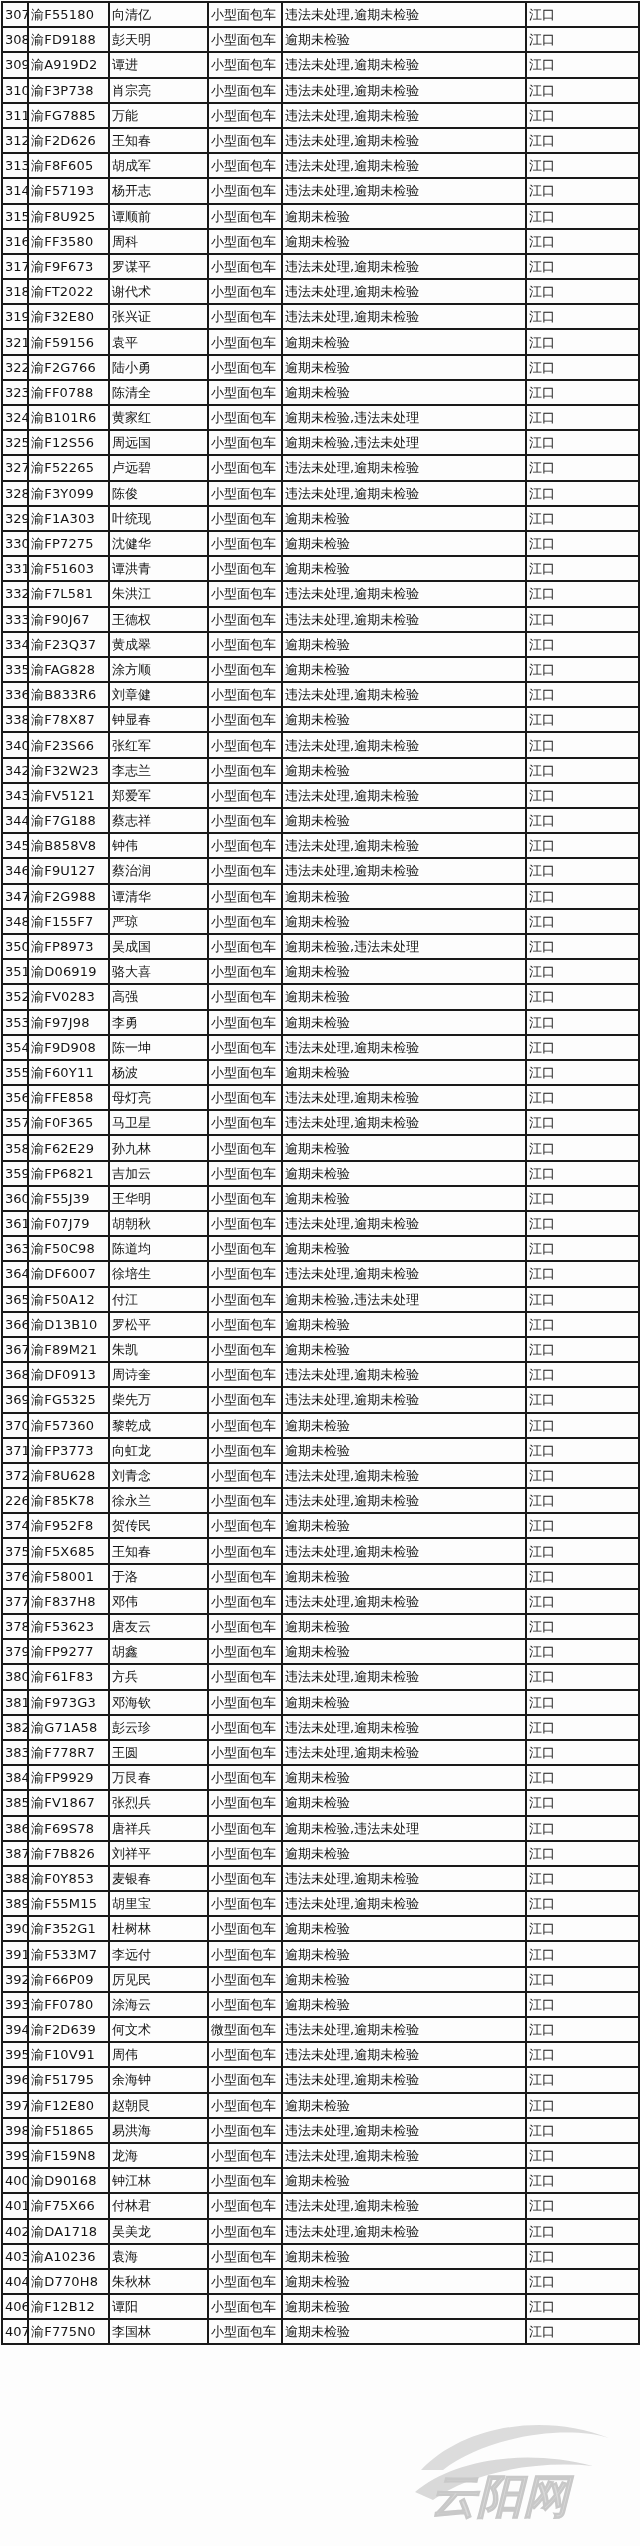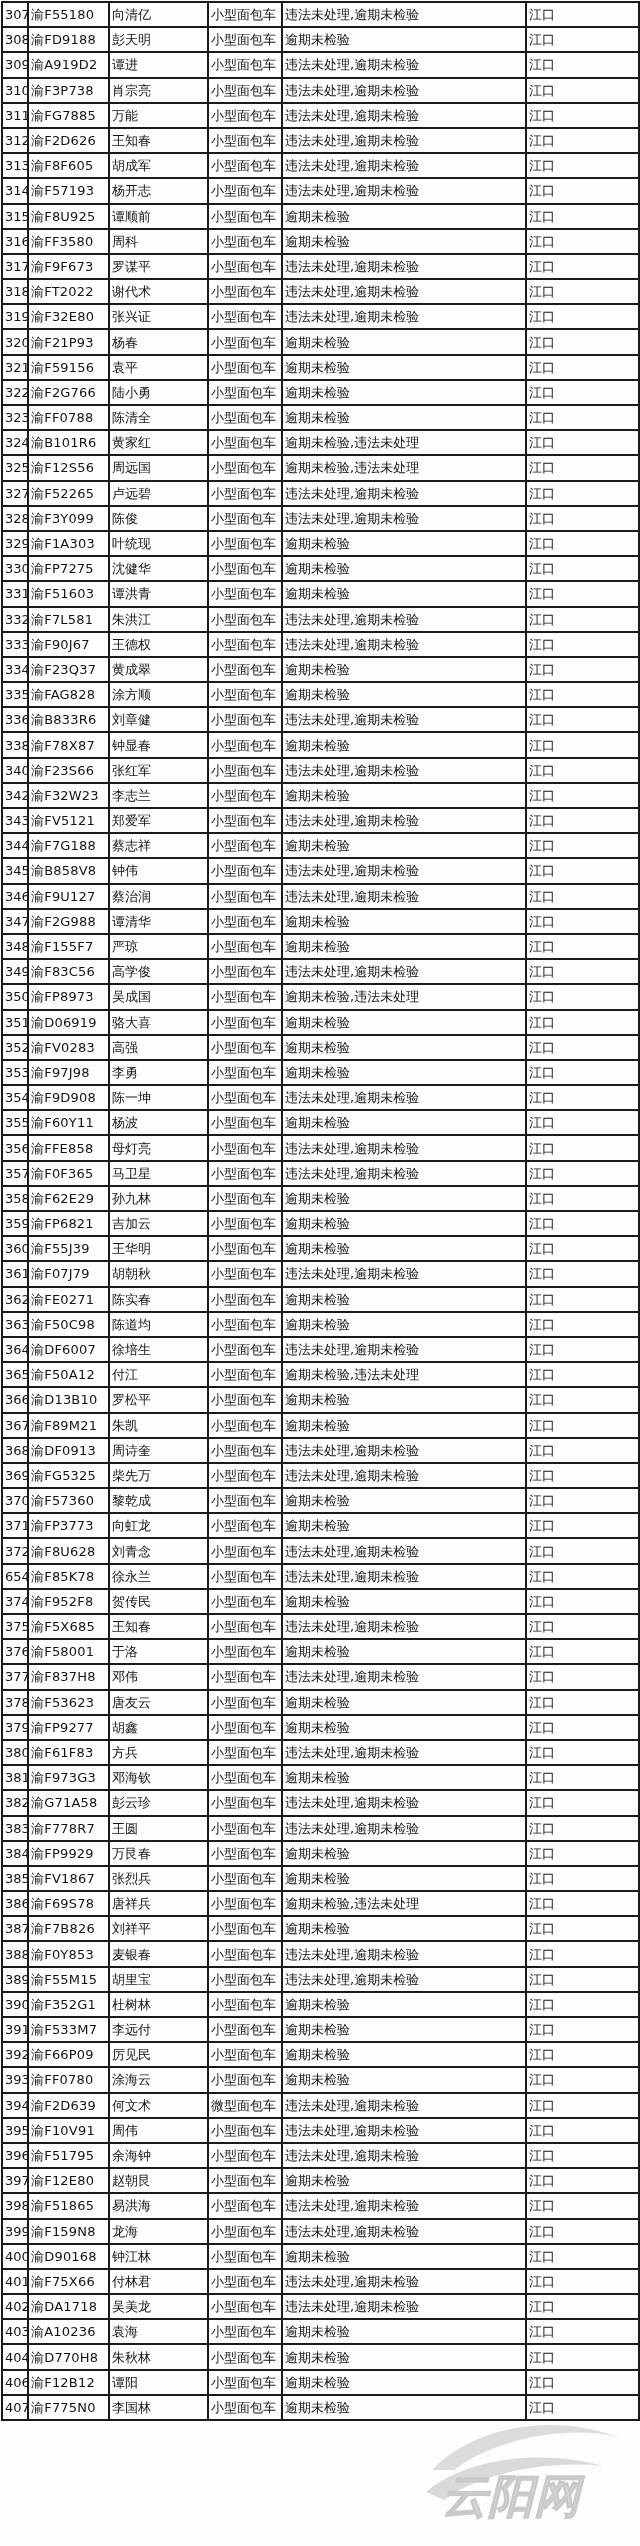--- a/index.html
+++ b/index.html
@@ -28,21 +28,21 @@
     line-height:23px;
   }
   td.c-num{ text-align:center; font-size:12px; padding:0 1px;}
   td.c-plate{ padding-left:3px; font-size:12.5px; letter-spacing:.2px;}
   td.c-owner{ padding-left:5px; }
   td.c-type{ padding-left:4px; }
   td.c-status{ padding-left:4px; }
   td.c-area{ padding-left:8px; }
   .watermark{
     position:absolute;
-    left:424px;top:2408px;
+    left:413px;top:2408px;
     width:215px;height:130px;
     opacity:.55;
     pointer-events:none;
   }
 </style>
 </head>
 <body>
 
 <table class="vtable">
   <colgroup>
@@ -152,28 +152,20 @@
       </tr>
       <tr>
         <td class="c-num">319</td>
         <td class="c-plate">渝F32E80</td>
         <td class="c-owner">张兴证</td>
         <td class="c-type">小型面包车</td>
         <td class="c-status">违法未处理,逾期未检验</td>
         <td class="c-area">江口</td>
       </tr>
       <tr>
-        <td class="c-num">320</td>
-        <td class="c-plate">渝F21P93</td>
-        <td class="c-owner">杨春</td>
-        <td class="c-type">小型面包车</td>
-        <td class="c-status">逾期未检验</td>
-        <td class="c-area">江口</td>
-      </tr>
-      <tr>
         <td class="c-num">321</td>
         <td class="c-plate">渝F59156</td>
         <td class="c-owner">袁平</td>
         <td class="c-type">小型面包车</td>
         <td class="c-status">逾期未检验</td>
         <td class="c-area">江口</td>
       </tr>
       <tr>
         <td class="c-num">322</td>
         <td class="c-plate">渝F2G766</td>
@@ -352,28 +344,20 @@
       </tr>
       <tr>
         <td class="c-num">348</td>
         <td class="c-plate">渝F155F7</td>
         <td class="c-owner">严琼</td>
         <td class="c-type">小型面包车</td>
         <td class="c-status">逾期未检验</td>
         <td class="c-area">江口</td>
       </tr>
       <tr>
-        <td class="c-num">349</td>
-        <td class="c-plate">渝F83C56</td>
-        <td class="c-owner">高学俊</td>
-        <td class="c-type">小型面包车</td>
-        <td class="c-status">违法未处理,逾期未检验</td>
-        <td class="c-area">江口</td>
-      </tr>
-      <tr>
         <td class="c-num">350</td>
         <td class="c-plate">渝FP8973</td>
         <td class="c-owner">吴成国</td>
         <td class="c-type">小型面包车</td>
         <td class="c-status">逾期未检验,违法未处理</td>
         <td class="c-area">江口</td>
       </tr>
       <tr>
         <td class="c-num">351</td>
         <td class="c-plate">渝D06919</td>
@@ -456,28 +440,20 @@
       </tr>
       <tr>
         <td class="c-num">361</td>
         <td class="c-plate">渝F07J79</td>
         <td class="c-owner">胡朝秋</td>
         <td class="c-type">小型面包车</td>
         <td class="c-status">违法未处理,逾期未检验</td>
         <td class="c-area">江口</td>
       </tr>
       <tr>
-        <td class="c-num">362</td>
-        <td class="c-plate">渝FE0271</td>
-        <td class="c-owner">陈实春</td>
-        <td class="c-type">小型面包车</td>
-        <td class="c-status">逾期未检验</td>
-        <td class="c-area">江口</td>
-      </tr>
-      <tr>
         <td class="c-num">363</td>
         <td class="c-plate">渝F50C98</td>
         <td class="c-owner">陈道均</td>
         <td class="c-type">小型面包车</td>
         <td class="c-status">逾期未检验</td>
         <td class="c-area">江口</td>
       </tr>
       <tr>
         <td class="c-num">364</td>
         <td class="c-plate">渝DF6007</td>
@@ -544,21 +520,21 @@
       </tr>
       <tr>
         <td class="c-num">372</td>
         <td class="c-plate">渝F8U628</td>
         <td class="c-owner">刘青念</td>
         <td class="c-type">小型面包车</td>
         <td class="c-status">违法未处理,逾期未检验</td>
         <td class="c-area">江口</td>
       </tr>
       <tr>
-        <td class="c-num">654</td>
+        <td class="c-num">226</td>
         <td class="c-plate">渝F85K78</td>
         <td class="c-owner">徐永兰</td>
         <td class="c-type">小型面包车</td>
         <td class="c-status">违法未处理,逾期未检验</td>
         <td class="c-area">江口</td>
       </tr>
       <tr>
         <td class="c-num">374</td>
         <td class="c-plate">渝F952F8</td>
         <td class="c-owner">贺传民</td>

